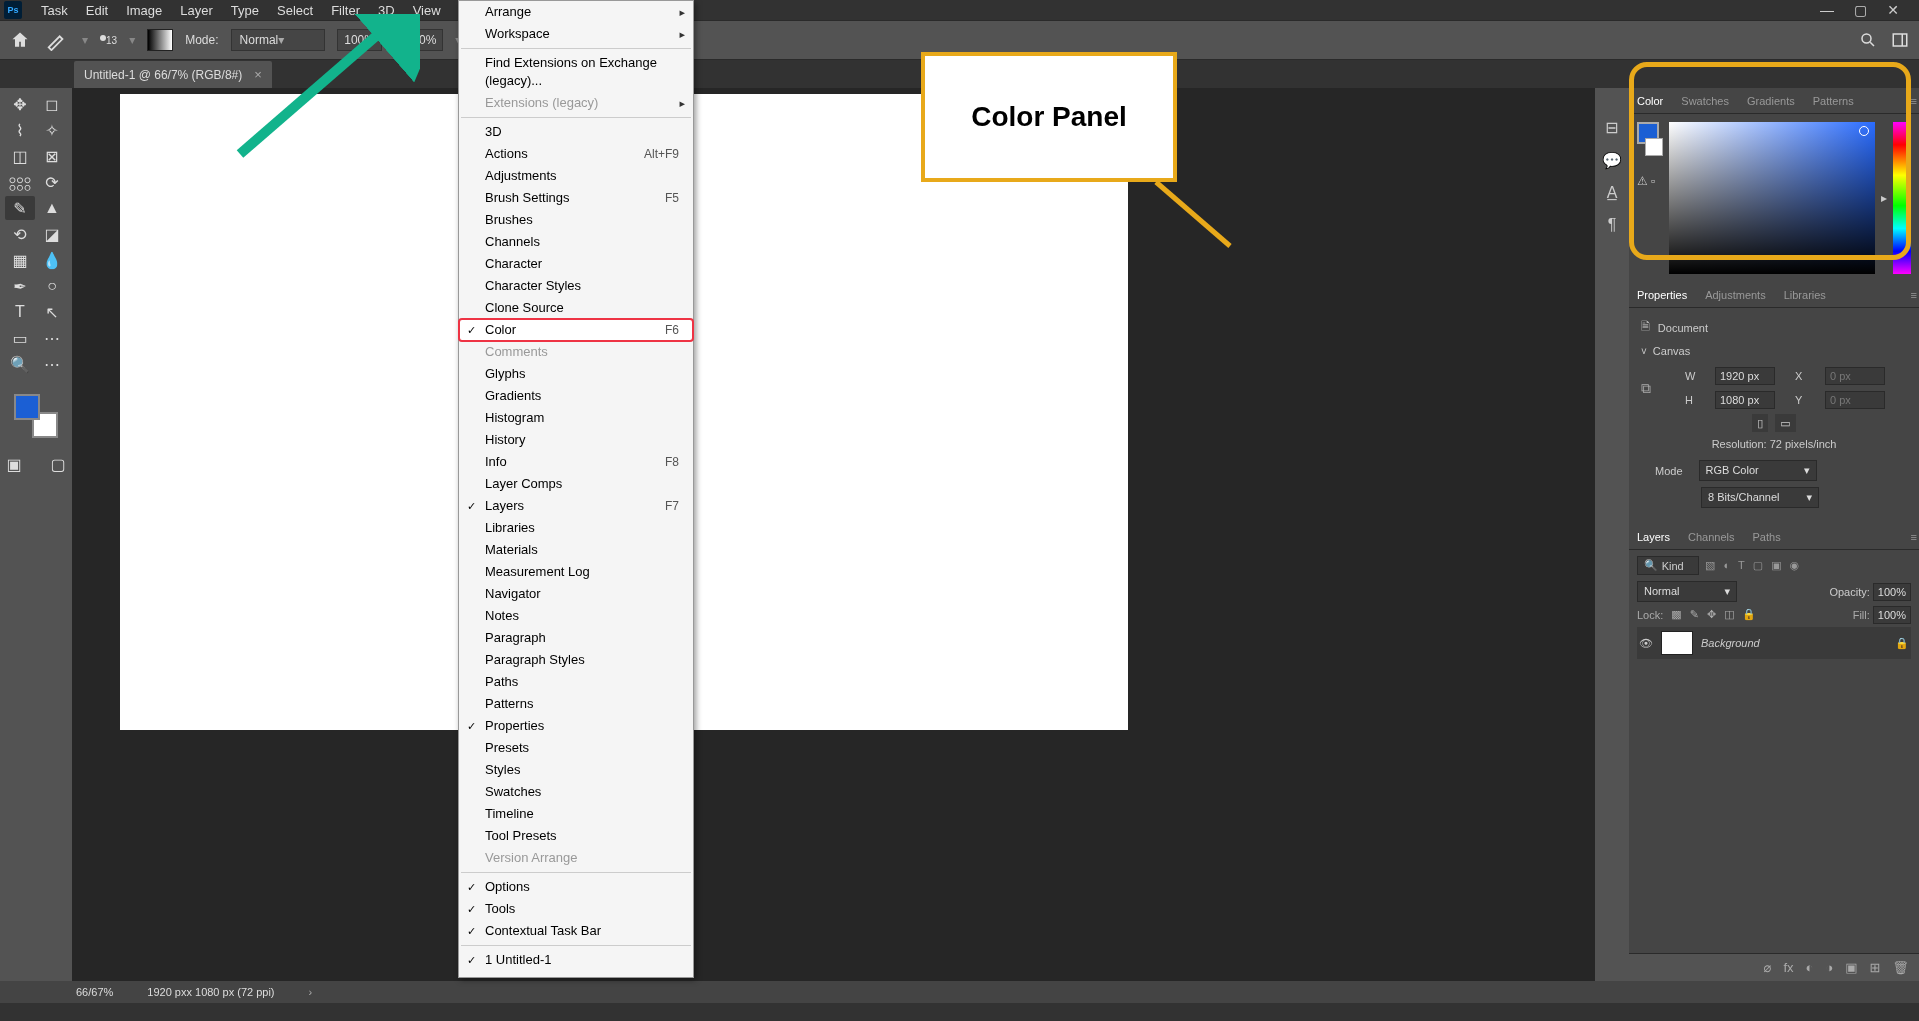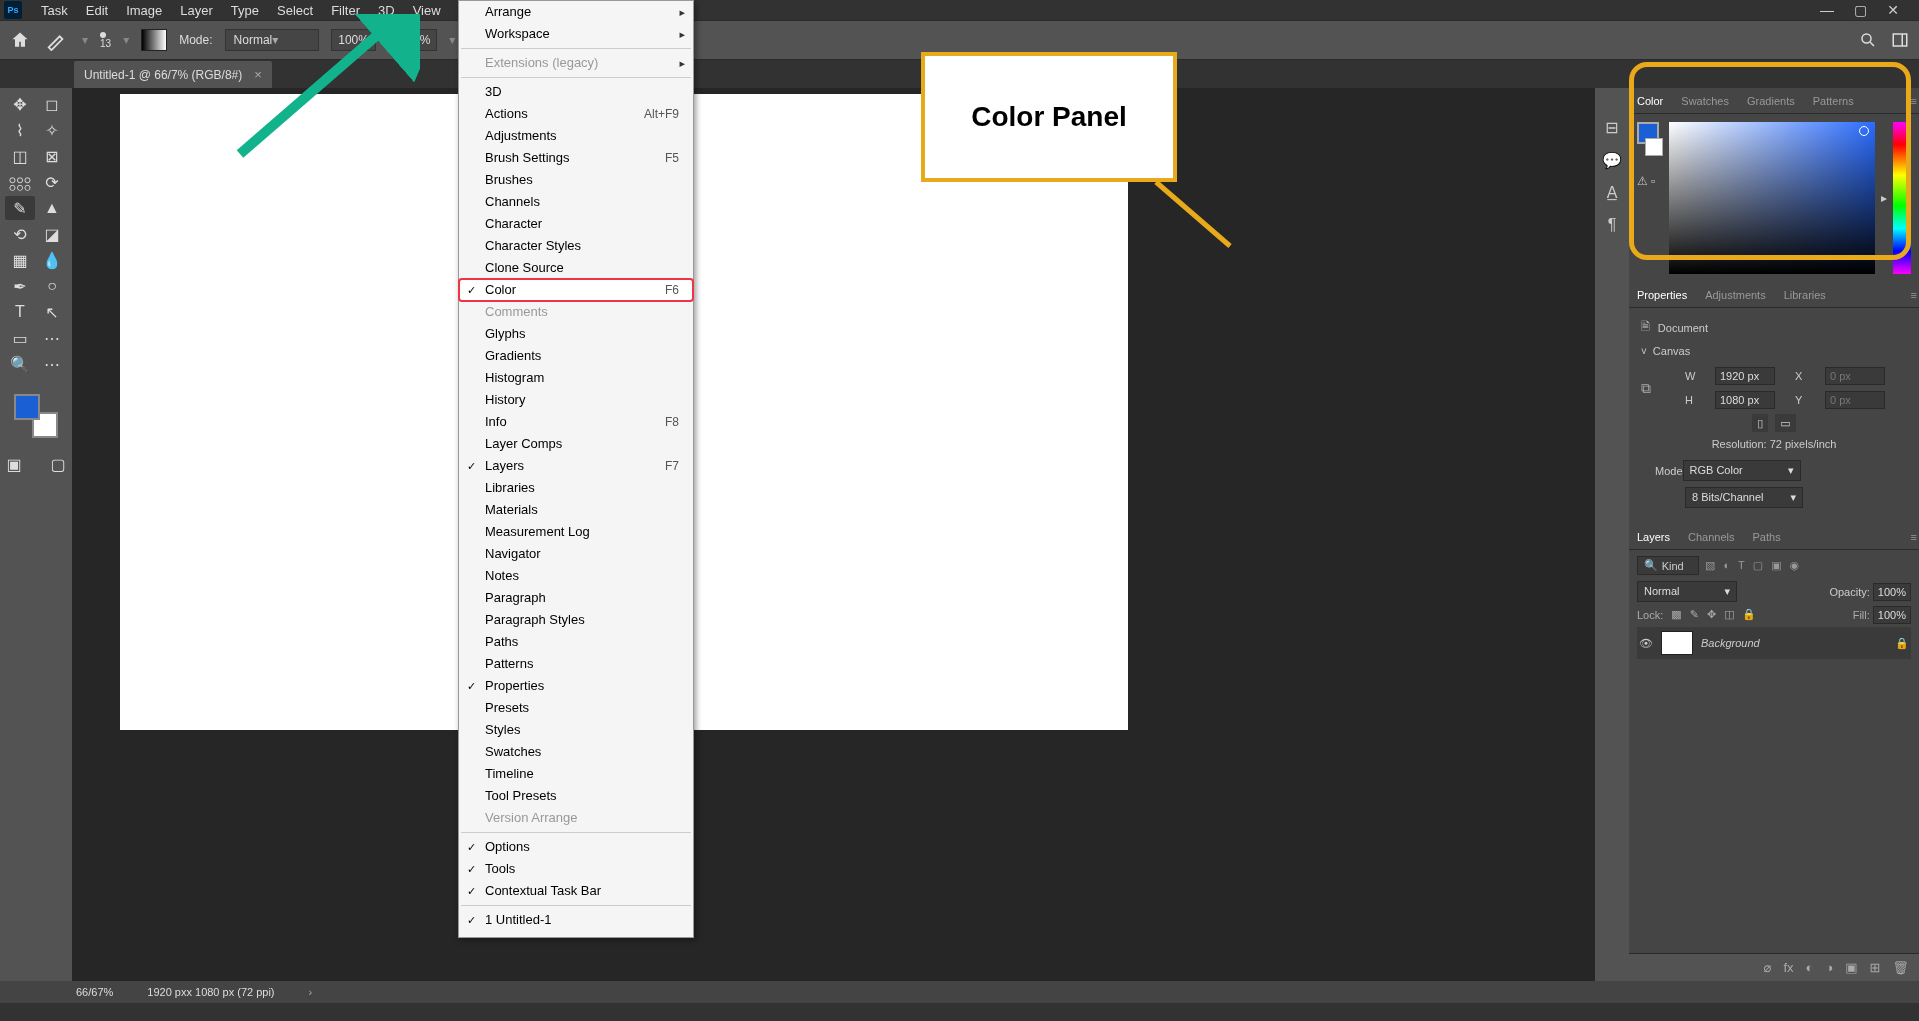--- a/index.html
+++ b/index.html
@@ -11,21 +11,21 @@
 .menubar { display: flex; margin-left: 10px; }
 .menubar span { padding: 3px 9px; color: #ddd; cursor: pointer; font-size: 13px; }
 .menubar span.active { background: #fff; color: #000; }
 .win-controls { position: absolute; right: 0; display: flex; gap: 20px; padding-right: 20px; }
 .win-controls span { color: #ccc; font-size: 14px; cursor: pointer; }
 
 
 .optionsbar { height: 40px; background: #535353; display: flex; align-items: center; padding: 0 10px; gap: 12px; border-top: 1px solid #2a2a2a; border-bottom: 1px solid #2a2a2a; }
 .home-icon { width: 20px; height: 20px; color: #ddd; }
 .brush-preview { width: 28px; height: 24px; display: flex; align-items: center; justify-content: center; color: #ddd; }
-.size-box { display: flex; flex-direction: column; font-size: 10px; color: #ddd; }
+.size-box { display: flex; flex-direction: row; font-size: 10px; color: #ddd; }
 .size-dot { width: 6px; height: 6px; border-radius: 50%; background: #ddd; }
 .gradient-box { width: 26px; height: 22px; background: linear-gradient(to right, #000, #fff); border: 1px solid #222; }
 .mode-select { background: #454545; color: #ddd; border: 1px solid #333; padding: 3px 40px 3px 8px; font-size: 12px; }
 .pct-box { background: #454545; color: #ddd; border: 1px solid #333; padding: 3px 6px; font-size: 12px; display: inline-block; }
 .opt-label { color: #ddd; font-size: 12px; }
 .opt-icon { width: 18px; height: 18px; color: #bbb; }
 .options-right { margin-left: auto; display: flex; gap: 14px; align-items: center; }
 
 
 .tabbar { height: 28px; background: #323232; display: flex; align-items: flex-end; padding-left: 74px; }
@@ -83,21 +83,21 @@
 .color-spectrum { flex: 1; background: linear-gradient(to bottom, rgba(0,0,0,0) 0%, rgba(0,0,0,1) 100%), linear-gradient(to right, #fff 0%, #2a6cff 100%); position: relative; }
 .hue-bar { width: 18px; background: linear-gradient(to bottom, #ff00ff 0%, #ff0000 15%, #ffff00 35%, #00ff00 55%, #00ffff 70%, #0000ff 85%, #ff00ff 100%); }
 .fg-mini { width: 22px; height: 22px; background: #1b5fd4; border: 2px solid #aaa; }
 .bg-mini { width: 18px; height: 18px; background: #fff; border: 1px solid #aaa; margin-left: 8px; margin-top: -6px; }
 
 .props-body { background: #454545; padding: 10px 12px; font-size: 11px; color: #ccc; }
 .prop-row { display: flex; align-items: center; gap: 8px; margin-bottom: 8px; }
 .dim-grid { display: grid; grid-template-columns: 20px 70px 20px 70px; gap: 6px 10px; margin-left: 26px; align-items: center; }
 .dim-input { background: #3a3a3a; color: #ddd; border: 1px solid #2a2a2a; padding: 2px 4px; font-size: 11px; width: 60px; }
 .dim-input.disabled { color: #777; }
-.mode-row { display: flex; align-items: center; gap: 0; margin-bottom: 6px; margin-left: 14px; }
+.mode-row { display: flex; align-items: center; gap: 16px; margin-bottom: 6px; margin-left: 14px; }
 .select-box { background: #3a3a3a; color: #ddd; border: 1px solid #2a2a2a; padding: 3px 6px; font-size: 11px; width: 118px; display: flex; justify-content: space-between; }
 
 .layers-body { background: #454545; padding: 6px 8px; font-size: 11px; }
 .layer-filter { display: flex; align-items: center; gap: 6px; margin-bottom: 6px; }
 .layer-filter-box { background: #3a3a3a; border: 1px solid #2a2a2a; padding: 2px 6px; width: 62px; display: flex; align-items: center; gap: 4px; font-size: 11px; }
 .filter-icons { display: flex; gap: 8px; color: #999; }
 .layer-row { display: flex; align-items: center; gap: 8px; padding: 4px 2px; background: #3a3a3a; }
 .layer-thumb { width: 32px; height: 24px; background: #fff; border: 1px solid #222; }
 .lock-row { display: flex; align-items: center; gap: 8px; margin-bottom: 6px; color: #aaa; font-size: 11px; }
 .lock-icons { display: flex; gap: 8px; }
@@ -374,20 +374,23 @@
 </div>
 
 <div class="dropdown" id="dropdown">
     <div class="dd-item sub">
       <span>Arrange</span>
     </div>
     <div class="dd-item sub">
       <span>Workspace</span>
     </div>
     <div class="dd-sep"></div>
+    <div class="dd-item">
+      <span>Find Extensions on Exchange (legacy)...</span>
+    </div>
     <div class="dd-item sub disabled">
       <span>Extensions (legacy)</span>
     </div>
     <div class="dd-sep"></div>
     <div class="dd-item">
       <span>3D</span>
     </div>
     <div class="dd-item">
       <span>Actions</span>
       <span class="dd-shortcut">Alt+F9</span>

